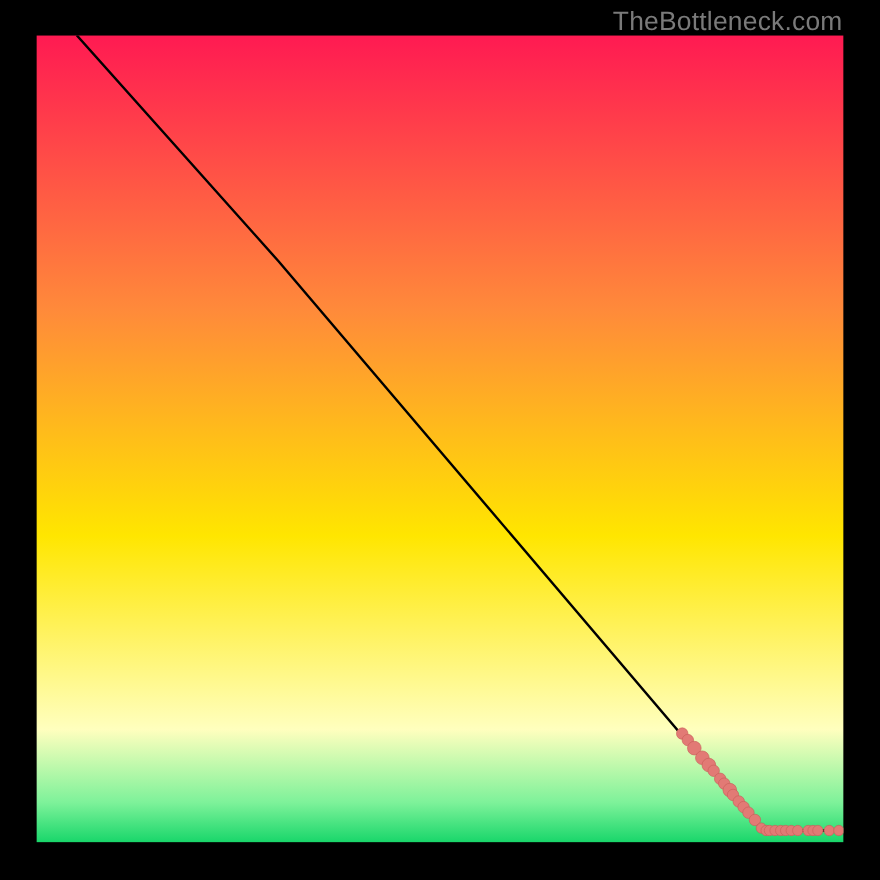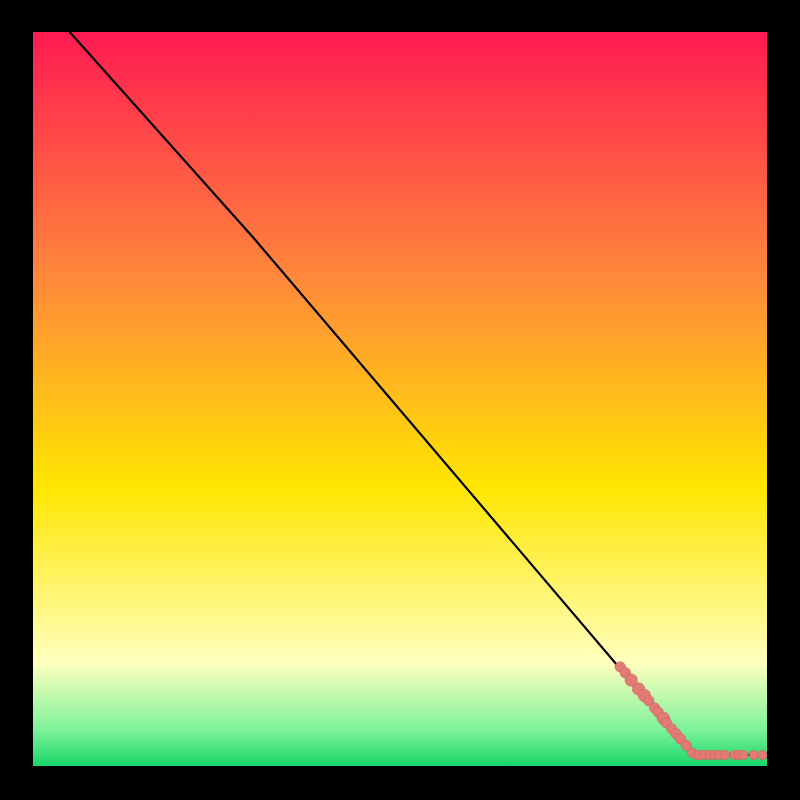--- a/index.html
+++ b/index.html
@@ -94,13 +94,14 @@
           <circle cx="692.2" cy="723.0" r="4.7" fill="#e27a75" stroke="#c95f5a" stroke-width="0.6"></circle>
           <circle cx="701.7" cy="723.0" r="4.7" fill="#e27a75" stroke="#c95f5a" stroke-width="0.6"></circle>
           <circle cx="706.1" cy="723.0" r="4.7" fill="#e27a75" stroke="#c95f5a" stroke-width="0.6"></circle>
           <circle cx="710.5" cy="723.0" r="4.7" fill="#e27a75" stroke="#c95f5a" stroke-width="0.6"></circle>
           <circle cx="720.8" cy="723.0" r="4.7" fill="#e27a75" stroke="#c95f5a" stroke-width="0.6"></circle>
           <circle cx="729.6" cy="723.0" r="4.7" fill="#e27a75" stroke="#c95f5a" stroke-width="0.6"></circle>
         </g>
     </svg>
   </div>
 
+  <div class="watermark">TheBottleneck.com</div>
 </div>
 
 </body></html>

